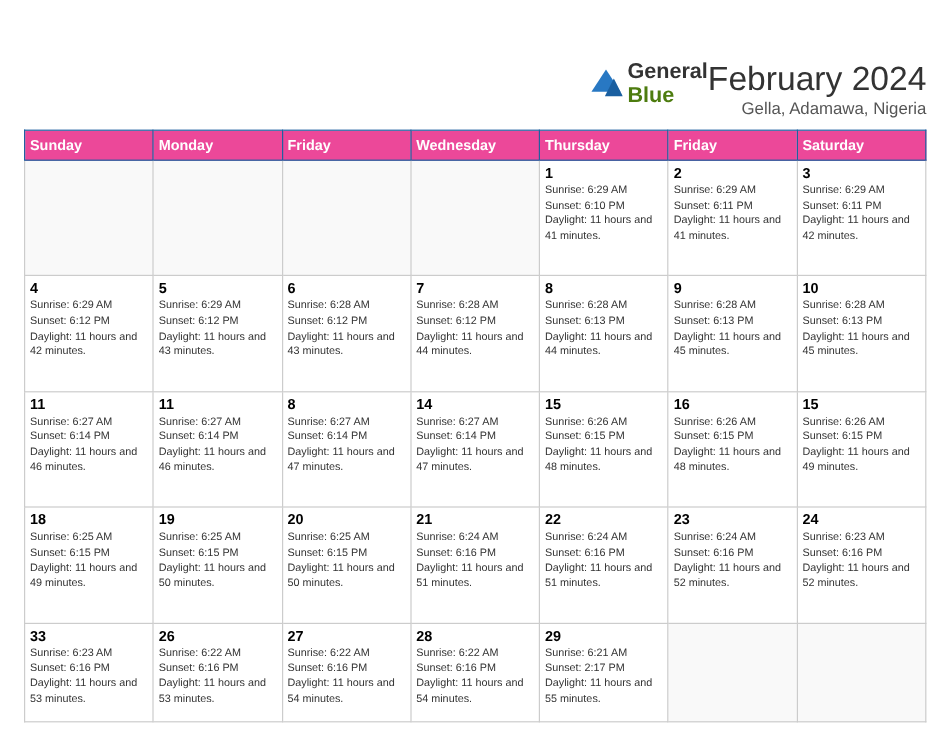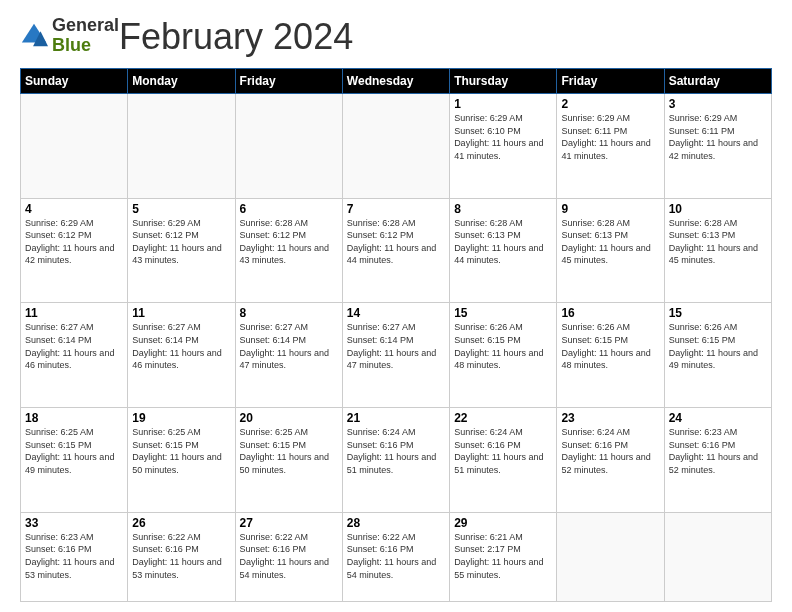--- a/index.html
+++ b/index.html
@@ -12,23 +12,24 @@
     }
     .page {
       width: 792px;
       height: 612px;
       padding: 16px 20px 10px 20px;
       display: flex;
       flex-direction: column;
     }
     .header {
       display: flex;
-      justify-content: flex-start;
+      justify-content: flex-end;
       align-items: flex-start;
       margin-bottom: 10px;
+      margin-top: 34px;
     }
     .logo {
       display: flex;
       align-items: center;
       gap: 4px;
     }
     .logo-text {
       display: flex;
       flex-direction: column;
       font-size: 18px;
@@ -38,37 +39,37 @@
     .logo-general { color: #333; }
     .logo-blue { color: #4d7c0f; }
     .logo-icon {
       width: 28px;
       height: 28px;
     }
     .title-block {
       text-align: right;
     }
     .title-month {
-      font-size: 36px;
+      font-size: 28px;
       color: #333;
       font-weight: normal;
     }
     .title-location {
       font-size: 14px;
       color: #555;
     }
     .calendar {
       flex: 1;
       border: 1px solid #ccc;
       border-collapse: collapse;
       width: 100%;
       table-layout: fixed;
     }
     .calendar th {
-      background: #000000;
+      background: #ec4899;
       color: #fff;
       font-size: 12px;
       font-weight: bold;
       padding: 5px 4px;
       border: 1px solid #2060a0;
       text-align: left;
     }
     .calendar td {
       border: 1px solid #ccc;
       vertical-align: top;
@@ -110,20 +111,21 @@
         <polygon points="15,2 28,22 2,22" fill="#2878c3"></polygon>
         <polygon points="22,10 30,26 14,26" fill="#1a5fa0"></polygon>
       </svg>
       <div class="logo-text">
         <span class="logo-general">General</span>
         <span class="logo-blue">Blue</span>
       </div>
     </div>
     <div class="title-block">
       <div class="title-month">February 2024</div>
+      <div class="title-location">Gella, Adamawa, Nigeria</div>
     </div>
   </div>
 
   <table class="calendar">
     <thead>
       <tr>
       <th>Sunday</th>
           <th>Monday</th>
           <th>Friday</th>
           <th>Wednesday</th>

